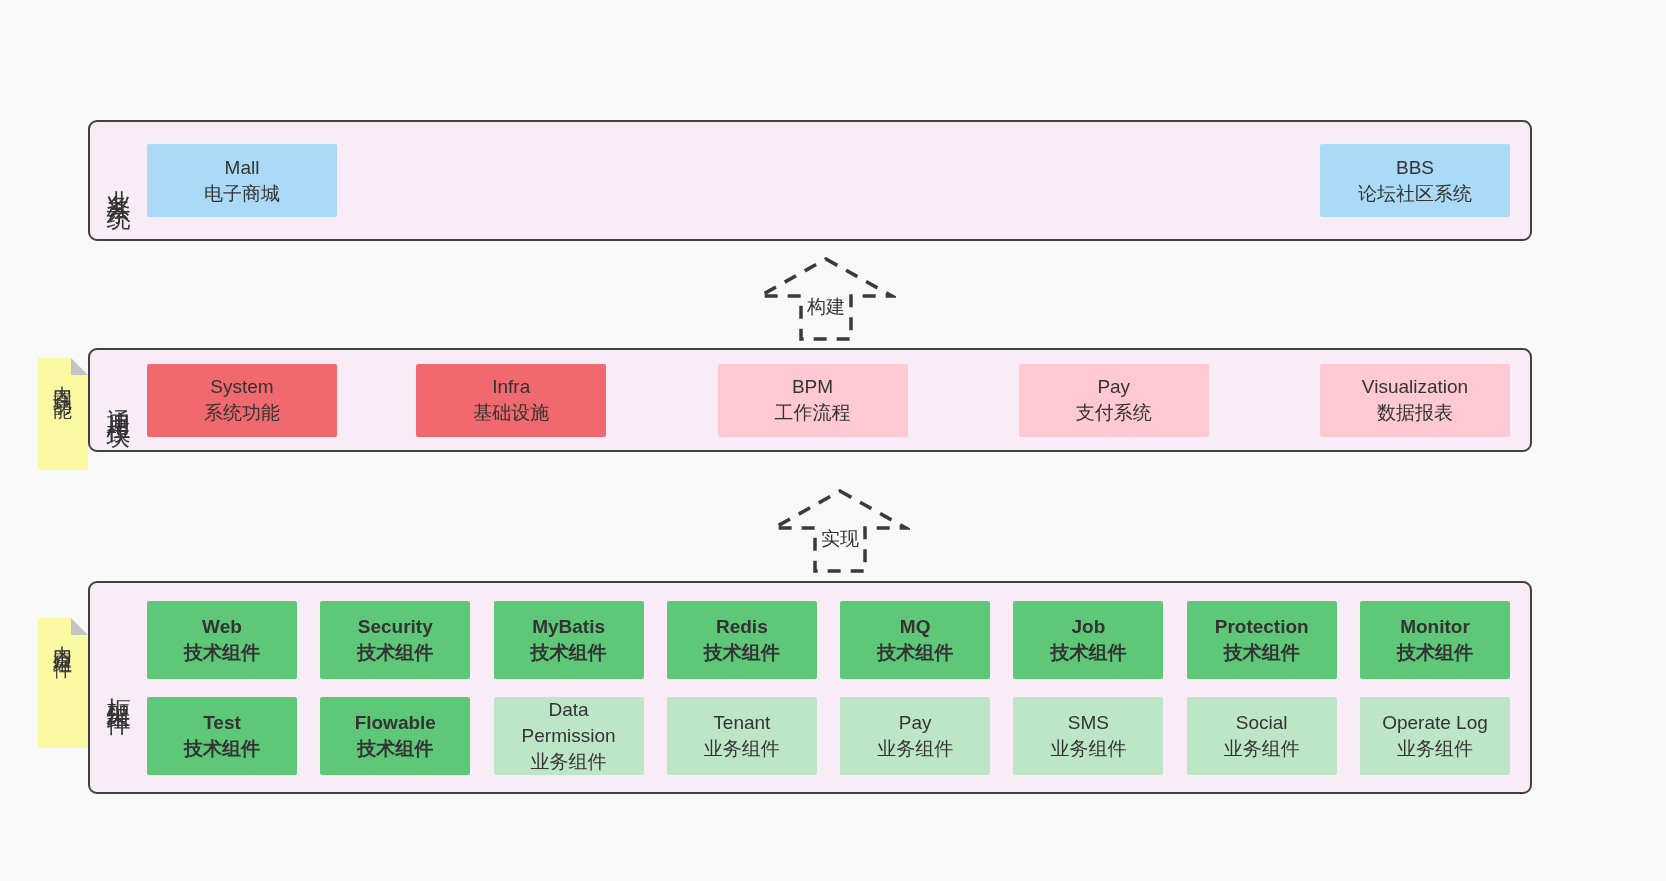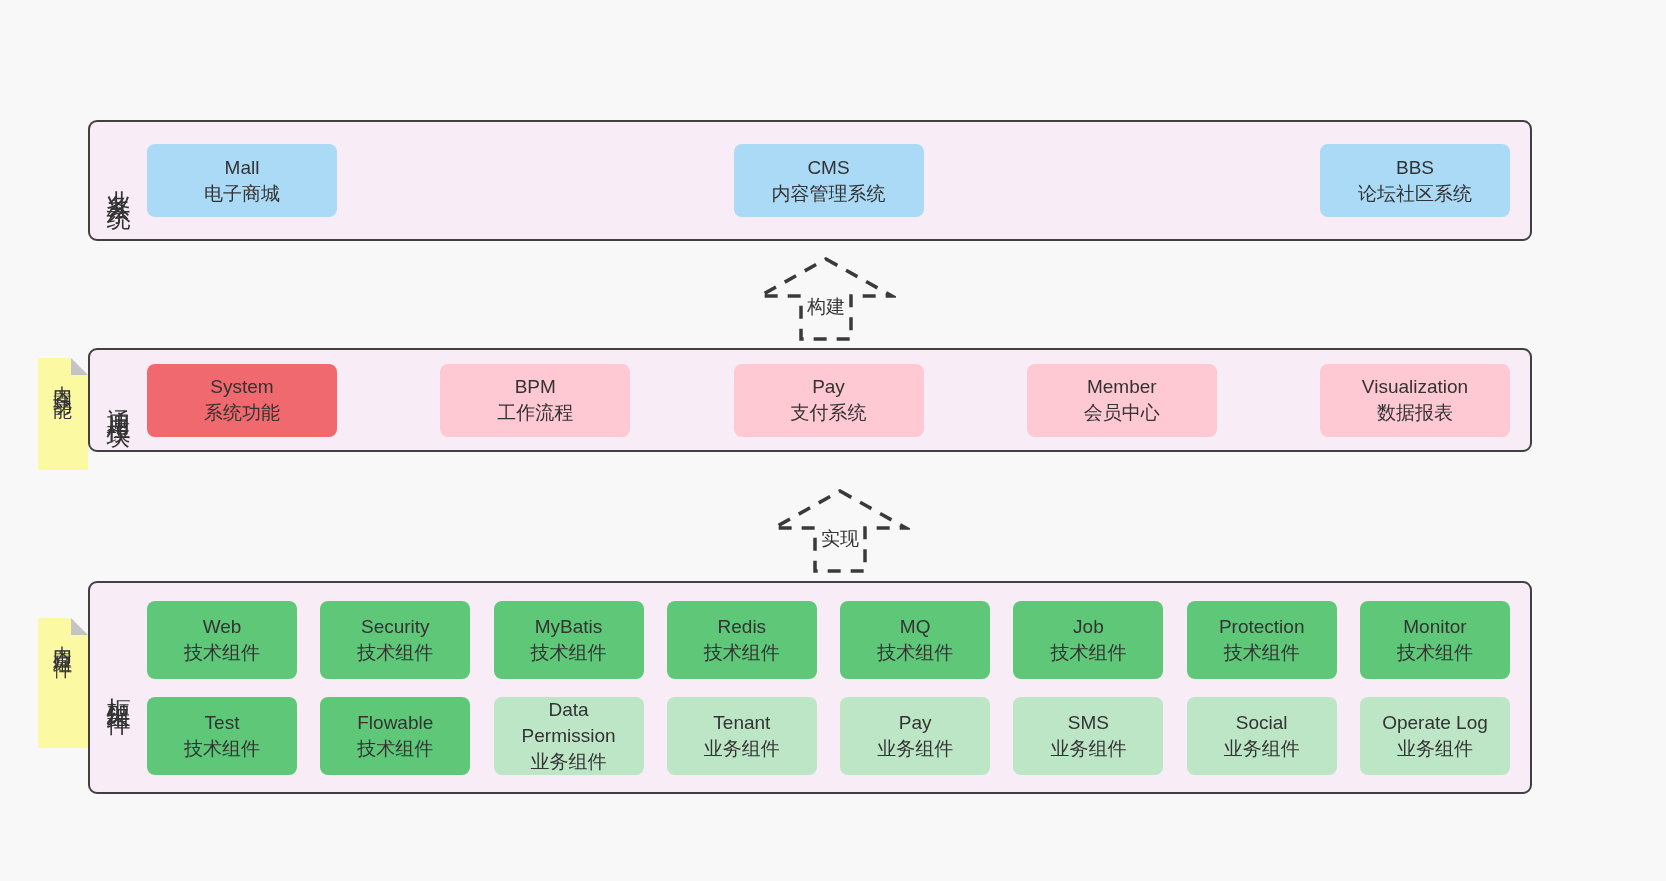--- a/index.html
+++ b/index.html
@@ -29,31 +29,31 @@
     font-size:24px; letter-spacing:5px; color:#333; line-height:1;
   }
   .layer-content {
     flex:1; display:flex; flex-direction:column;
     justify-content:center; padding-right:20px; gap:18px;
   }
   .box-row { display:flex; justify-content:space-between; }
 
   
   .box {
-    box-sizing:border-box; border-radius:8px;
+    box-sizing:border-box; border-radius:2px;
     display:flex; flex-direction:column; align-items:center; justify-content:center;
     text-align:center; font-size:19px; line-height:26px; color:#333;
     padding:4px 6px;
   }
   .w6 { width:190px; height:73px; }
   .w8 { width:150px; height:78px; }
   .blue        { background:#aadaf5; }
   .red         { background:#f0696e; }
   .pink        { background:#fec9d3;margin-left:32px; }
-  .green       { background:#5fc878; }
+  .green       { background:#5fc878;font-weight:bold; }
   .green-light { background:#bde6c7; }
   .box .t, .box .s { display:block; }
 
   
   .note {
     position:absolute; left:38px; width:50px; background:#fbf9a2;
     z-index:1; display:flex; justify-content:center;
   }
   #note-modules    { top:358px; height:112px; }
   #note-components { top:618px; height:130px; }
@@ -86,24 +86,20 @@
   <div class="layer-label">
     <span class="vtext">业务系统</span>
   </div>
   <div class="layer-content">
     <div class="box-row">
       <div class="box w6 blue">
         <span class="t">Mall</span>
         <span class="s">电子商城</span>
       </div>
       <div class="box w6 blue">
-        <span class="t">CMS</span>
-        <span class="s">内容管理系统</span>
-      </div>
-      <div class="box w6 blue">
         <span class="t">BBS</span>
         <span class="s">论坛社区系统</span>
       </div>
     </div>
   </div>
 </div>
 
 <div class="arrow" id="arrow-build">
   <svg width="140" height="88" viewBox="0 0 140 88">
     <polygon points="70,4 136,41 95,41 95,84 45,84 45,41 4,41" fill="none" stroke="#3a3a3a" stroke-width="3.5" stroke-dasharray="13 10"></polygon>
@@ -118,31 +114,31 @@
 <div class="layer" id="layer-modules">
   <div class="layer-label">
     <span class="vtext">通用模块</span>
   </div>
   <div class="layer-content">
     <div class="box-row">
       <div class="box w6 red">
         <span class="t">System</span>
         <span class="s">系统功能</span>
       </div>
+      <div class="box w6 red">
+        <span class="t">Infra</span>
+        <span class="s">基础设施</span>
+      </div>
       <div class="box w6 pink">
         <span class="t">BPM</span>
         <span class="s">工作流程</span>
       </div>
       <div class="box w6 pink">
         <span class="t">Pay</span>
         <span class="s">支付系统</span>
-      </div>
-      <div class="box w6 pink">
-        <span class="t">Member</span>
-        <span class="s">会员中心</span>
       </div>
       <div class="box w6 pink">
         <span class="t">Visualization</span>
         <span class="s">数据报表</span>
       </div>
     </div>
   </div>
 </div>
 
 <div class="arrow" id="arrow-implement">

